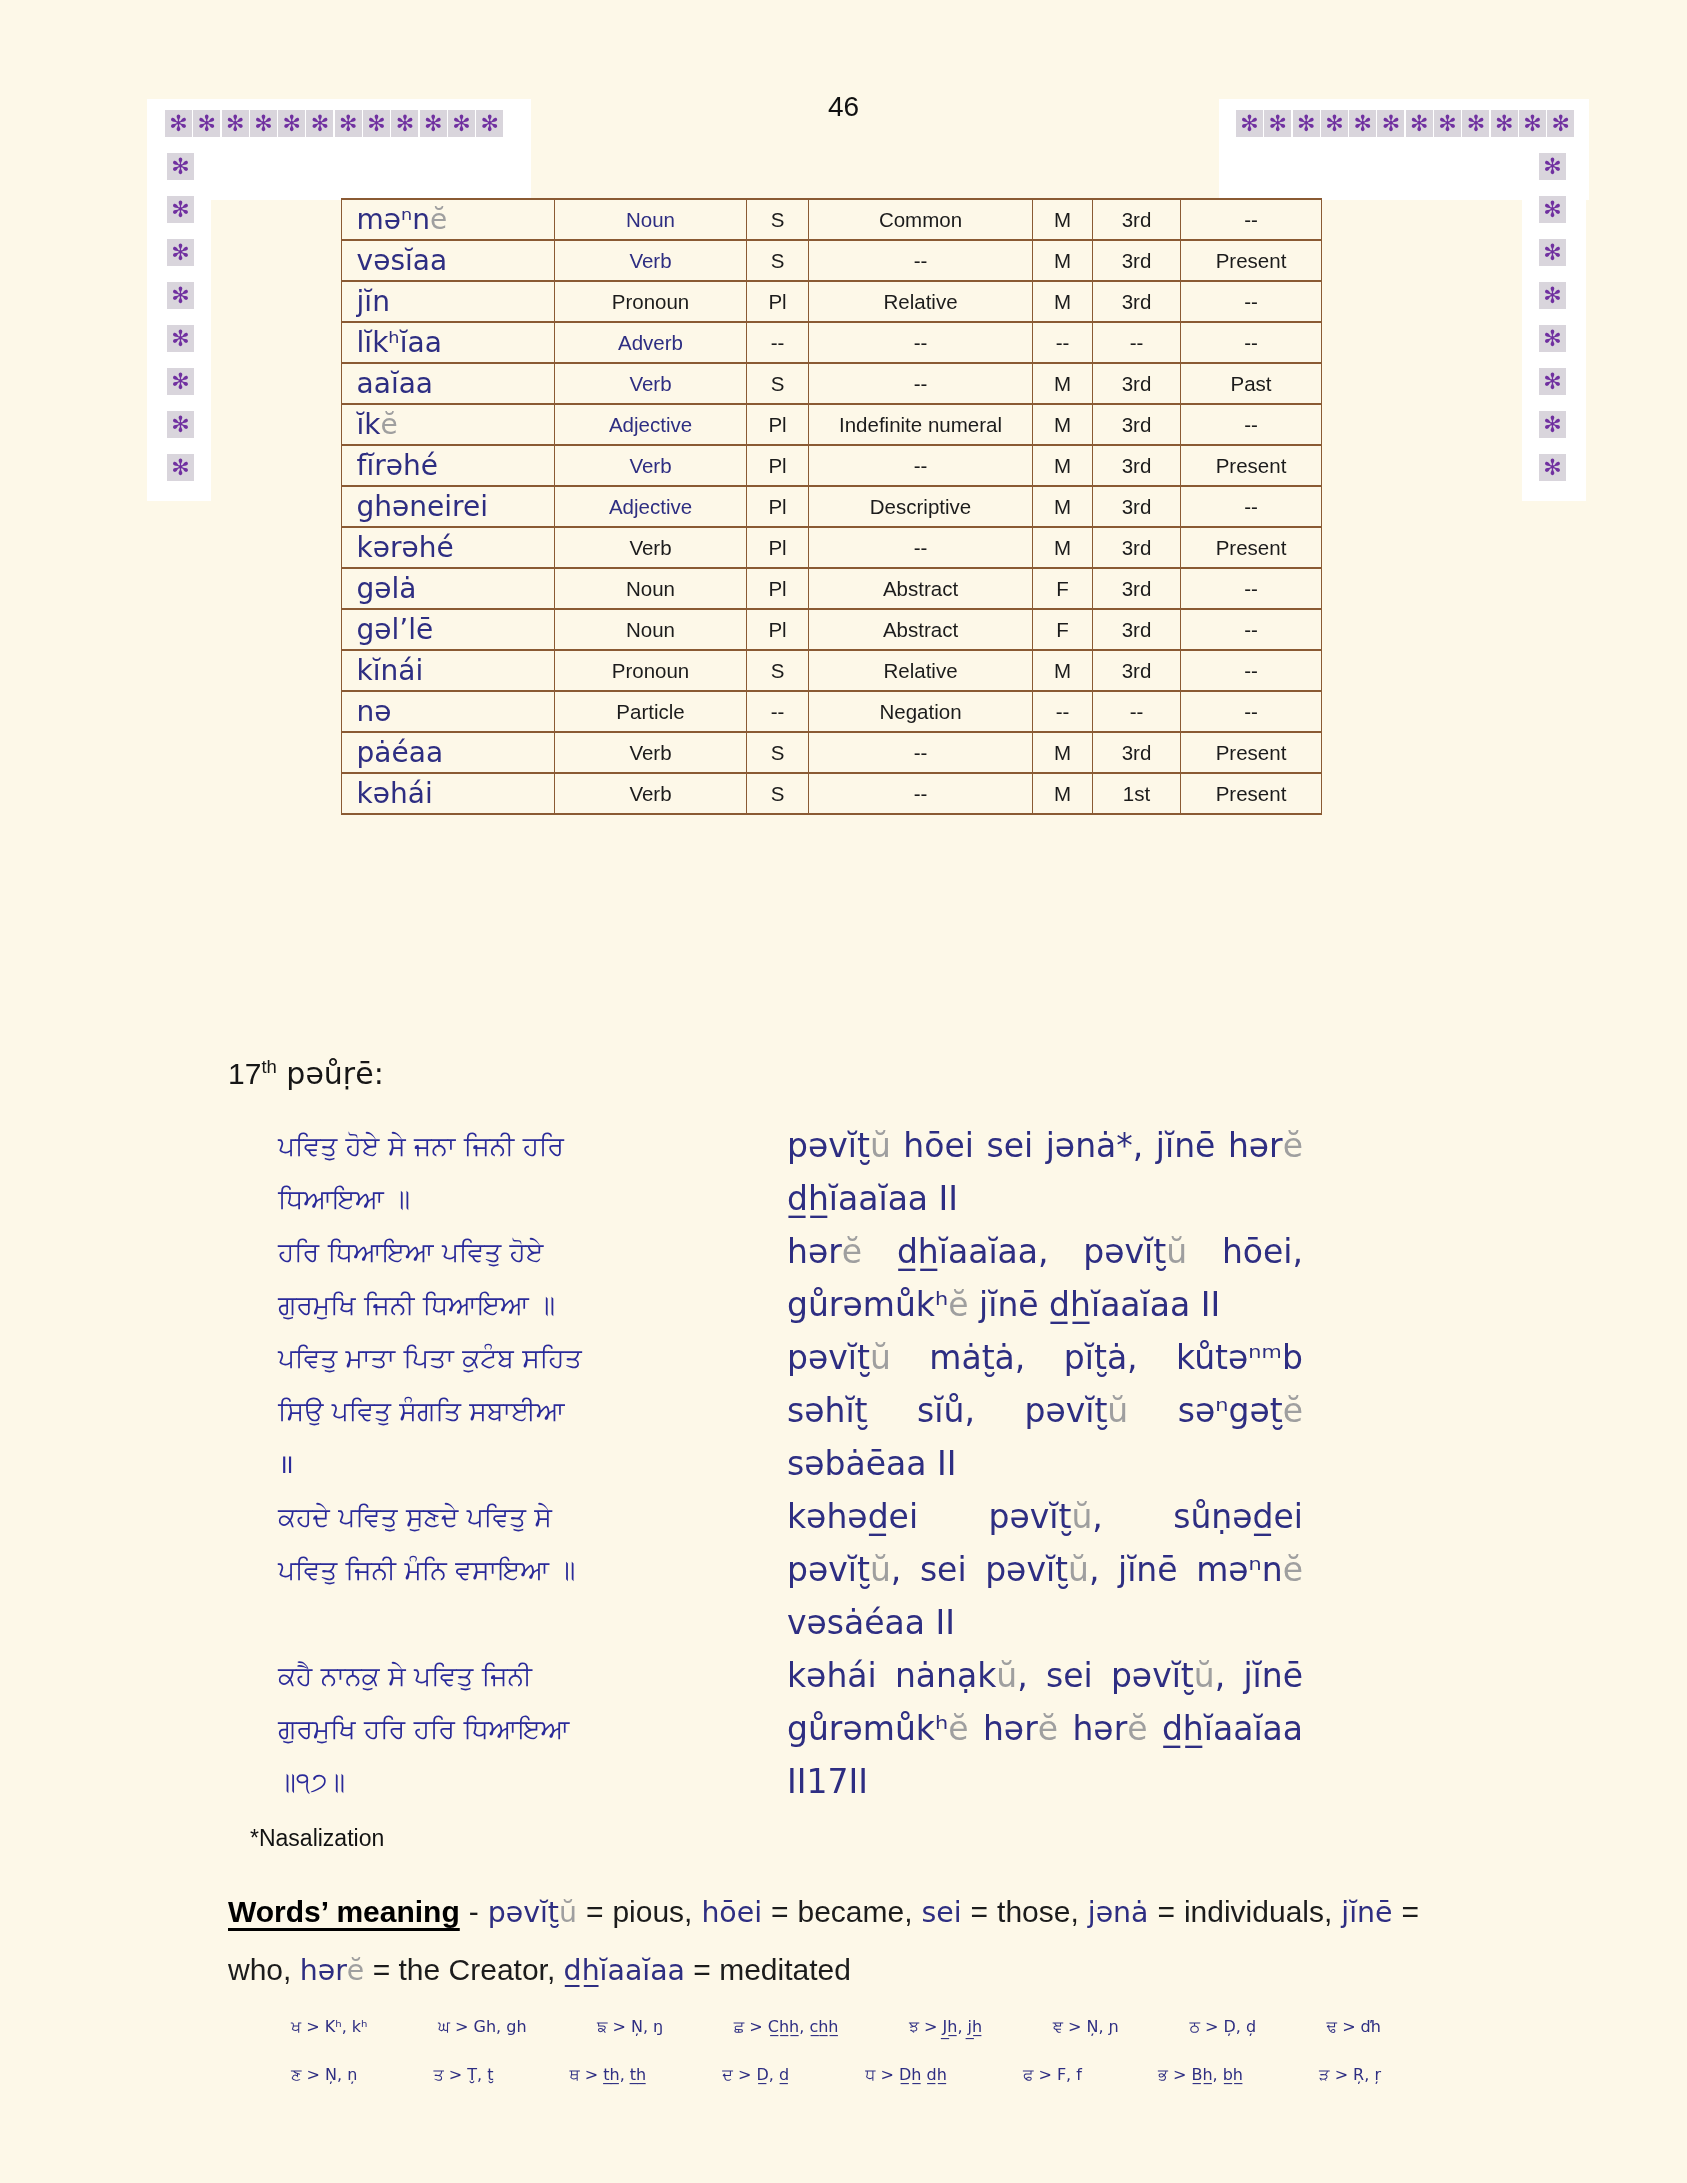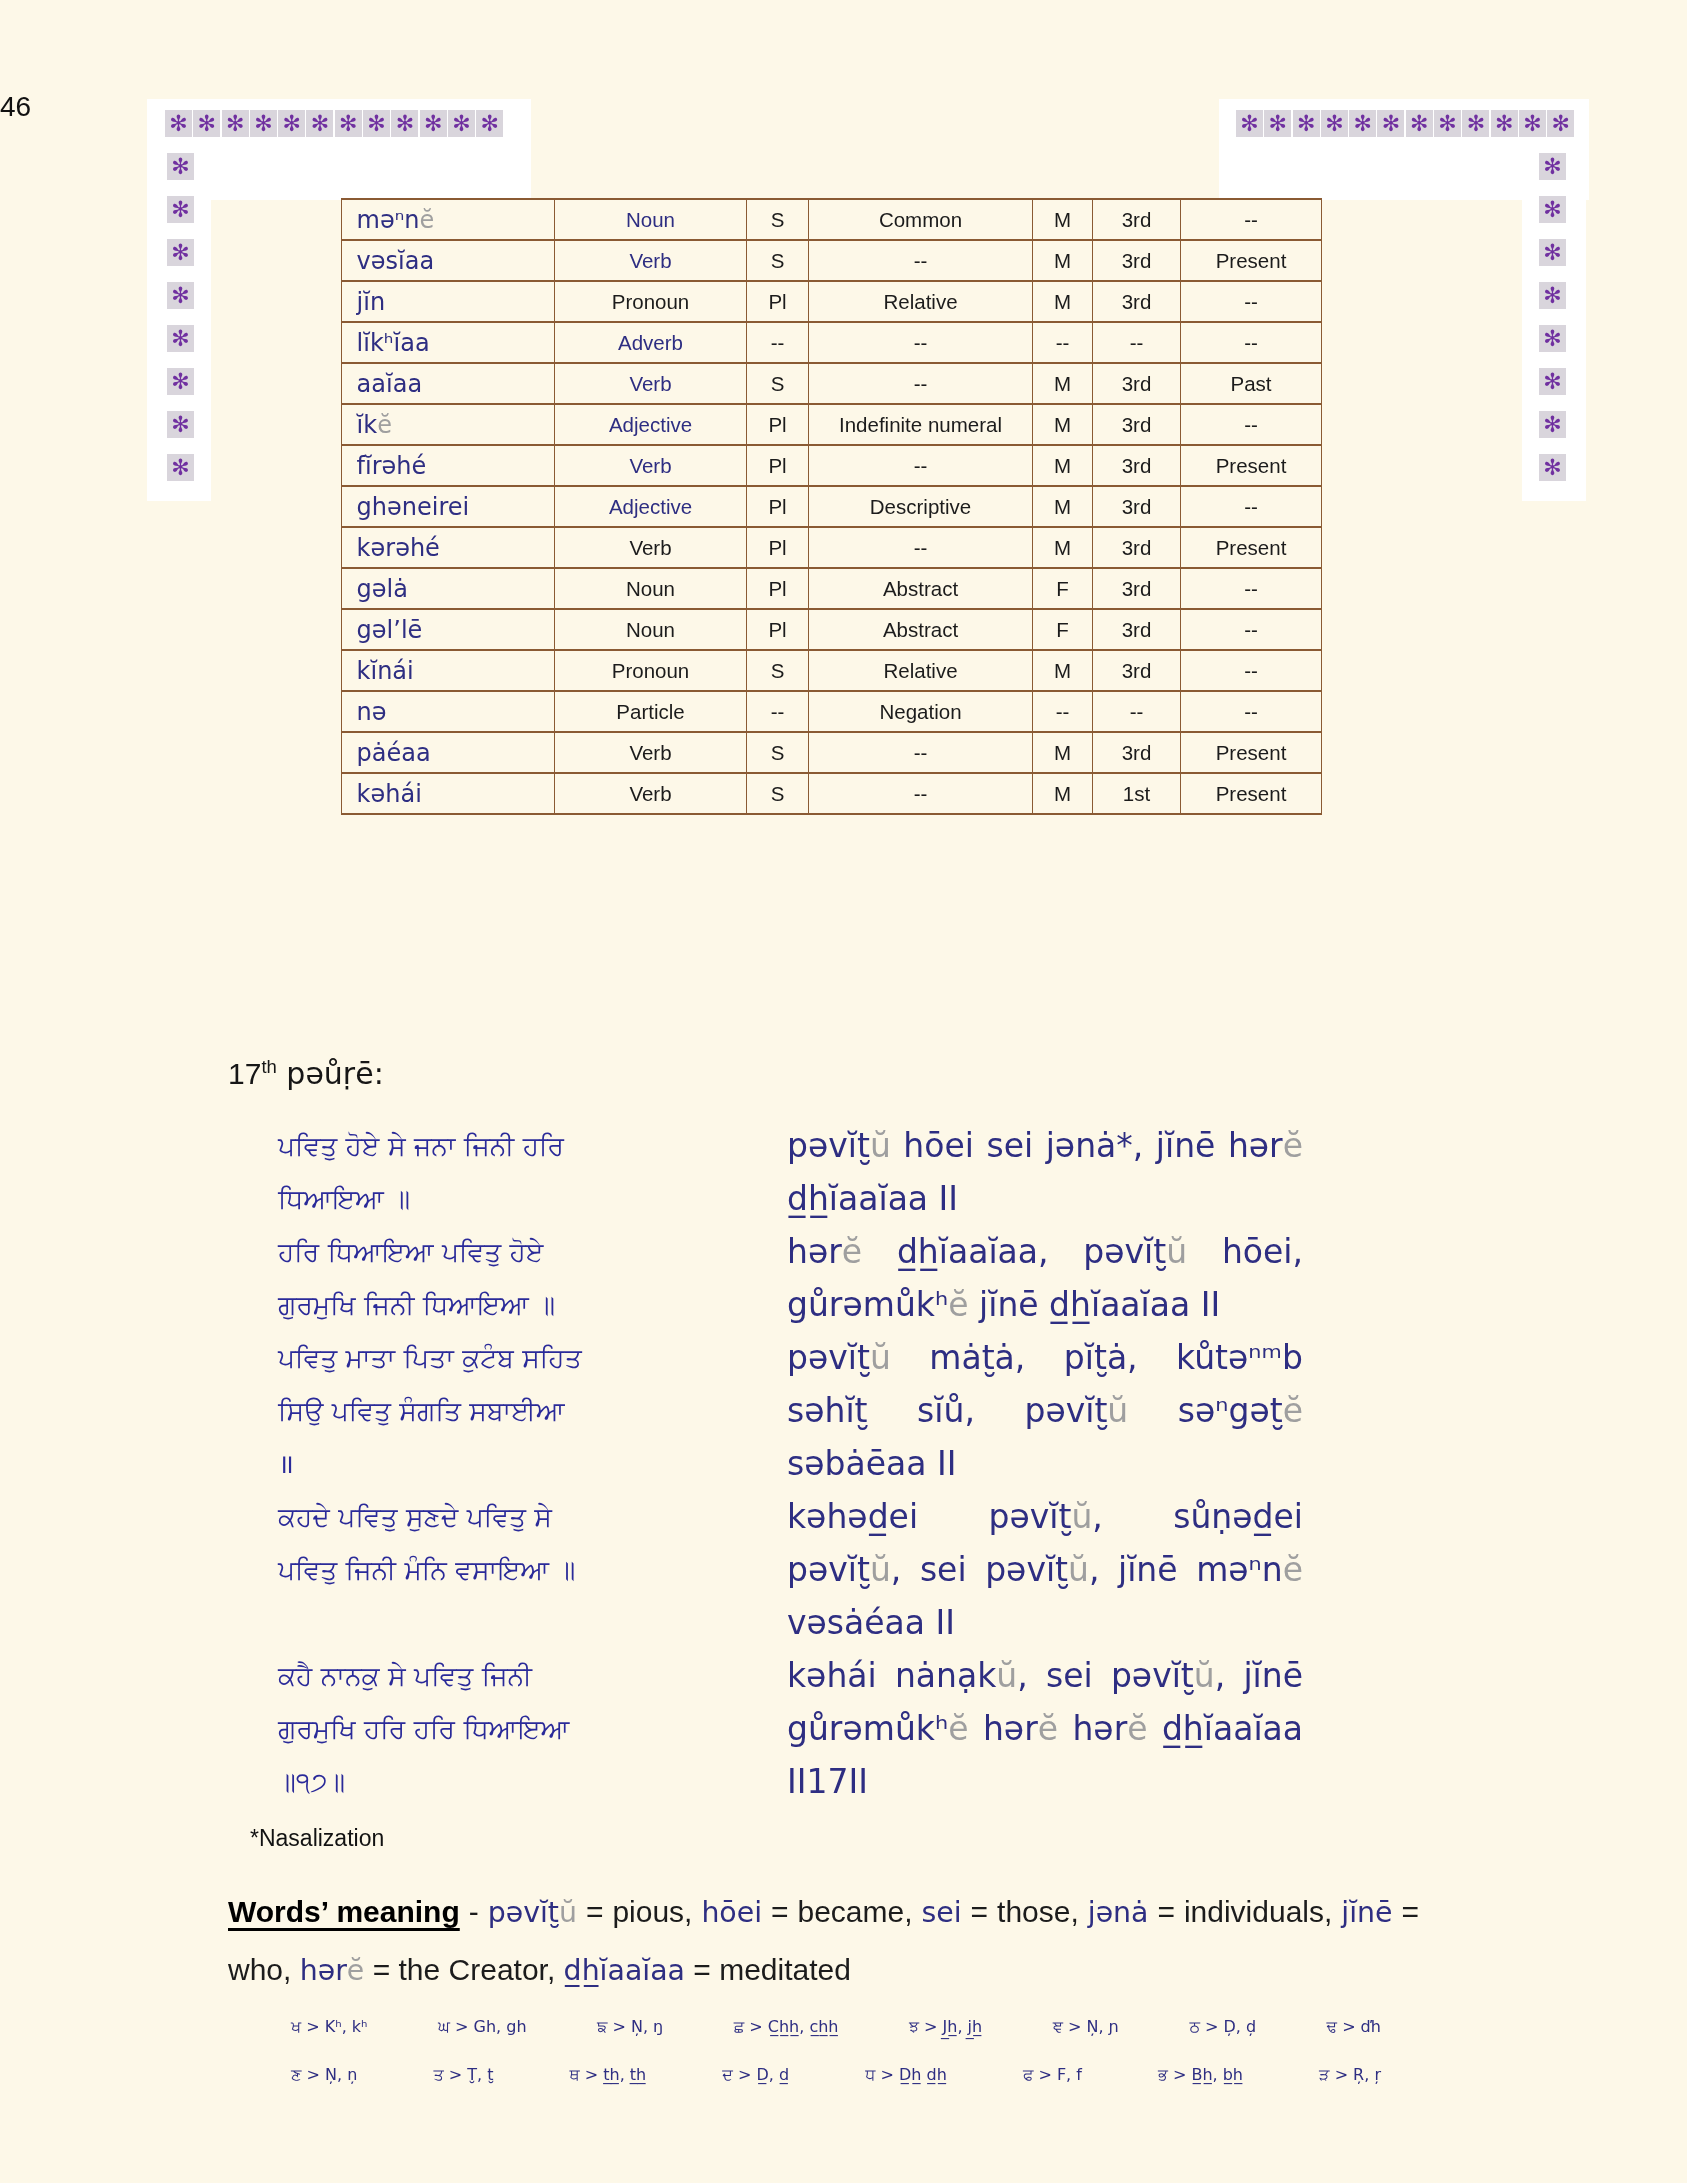--- a/index.html
+++ b/index.html
@@ -15,29 +15,29 @@
   #wb-vl{left:147px;top:99px;width:64px;height:402px}
   #wb-vr{left:1522px;top:99px;width:64px;height:402px}
   .strip-h{position:absolute;display:flex;gap:1.3px}
   #strip-tl{left:165px;top:110px}
   #strip-tr{left:1236px;top:110px}
   .strip-v{position:absolute;display:flex;flex-direction:column;gap:16px}
   #strip-vl{left:167px;top:153px}
   #strip-vr{left:1539px;top:153px}
   .tile{width:27px;height:27px;background:var(--tile);color:var(--purple);
         font-size:22px;line-height:28px;text-align:center;font-family:"DejaVu Sans",sans-serif}
-  .page-number{position:absolute;top:91px;left:0;width:100%;text-align:left;font-size:28px;color:#111}
+  .page-number{position:absolute;top:91px;left:0;width:100%;text-align:center;font-size:28px;color:#111}
 
   table.grammar{position:absolute;left:341px;top:198px;width:979px;border-collapse:collapse;table-layout:fixed}
   .grammar col.c-word{width:213px}.grammar col.c-pos{width:192px}.grammar col.c-num{width:62px}
   .grammar col.c-type{width:224px}.grammar col.c-gen{width:60px}.grammar col.c-per{width:88px}
   .grammar col.c-ten{width:141px}
   .grammar td{border:1.3px solid var(--brown);border-top-width:2px;border-bottom-width:2px;
     height:41px;font-size:20.5px;text-align:center;vertical-align:middle;color:var(--black)}
-  .grammar td.col-word{text-align:left;padding-left:14.6px;font-family:"DejaVu Sans",sans-serif;font-size:24px}
+  .grammar td.col-word{text-align:left;padding-left:14.6px;font-family:"DejaVu Sans",sans-serif;font-size:28px}
   .grammar td.col-pos.navy{color:var(--navy)}
   .grammar td.col-type{padding:0 22.5px;line-height:1.25}
 
   .seg{white-space:pre-wrap}
   .seg.navy{color:var(--navy);font-family:"DejaVu Sans",sans-serif}
   .seg.gray{color:var(--gray);font-family:"DejaVu Sans",sans-serif}
   .seg.black{color:var(--black)}
   .seg.label{color:#000000;font-weight:bold;text-decoration:underline;text-decoration-thickness:2.6px;text-underline-offset:6px}
 
   .section-heading{position:absolute;left:228px;top:1056px;font-size:30px;color:#161616}

